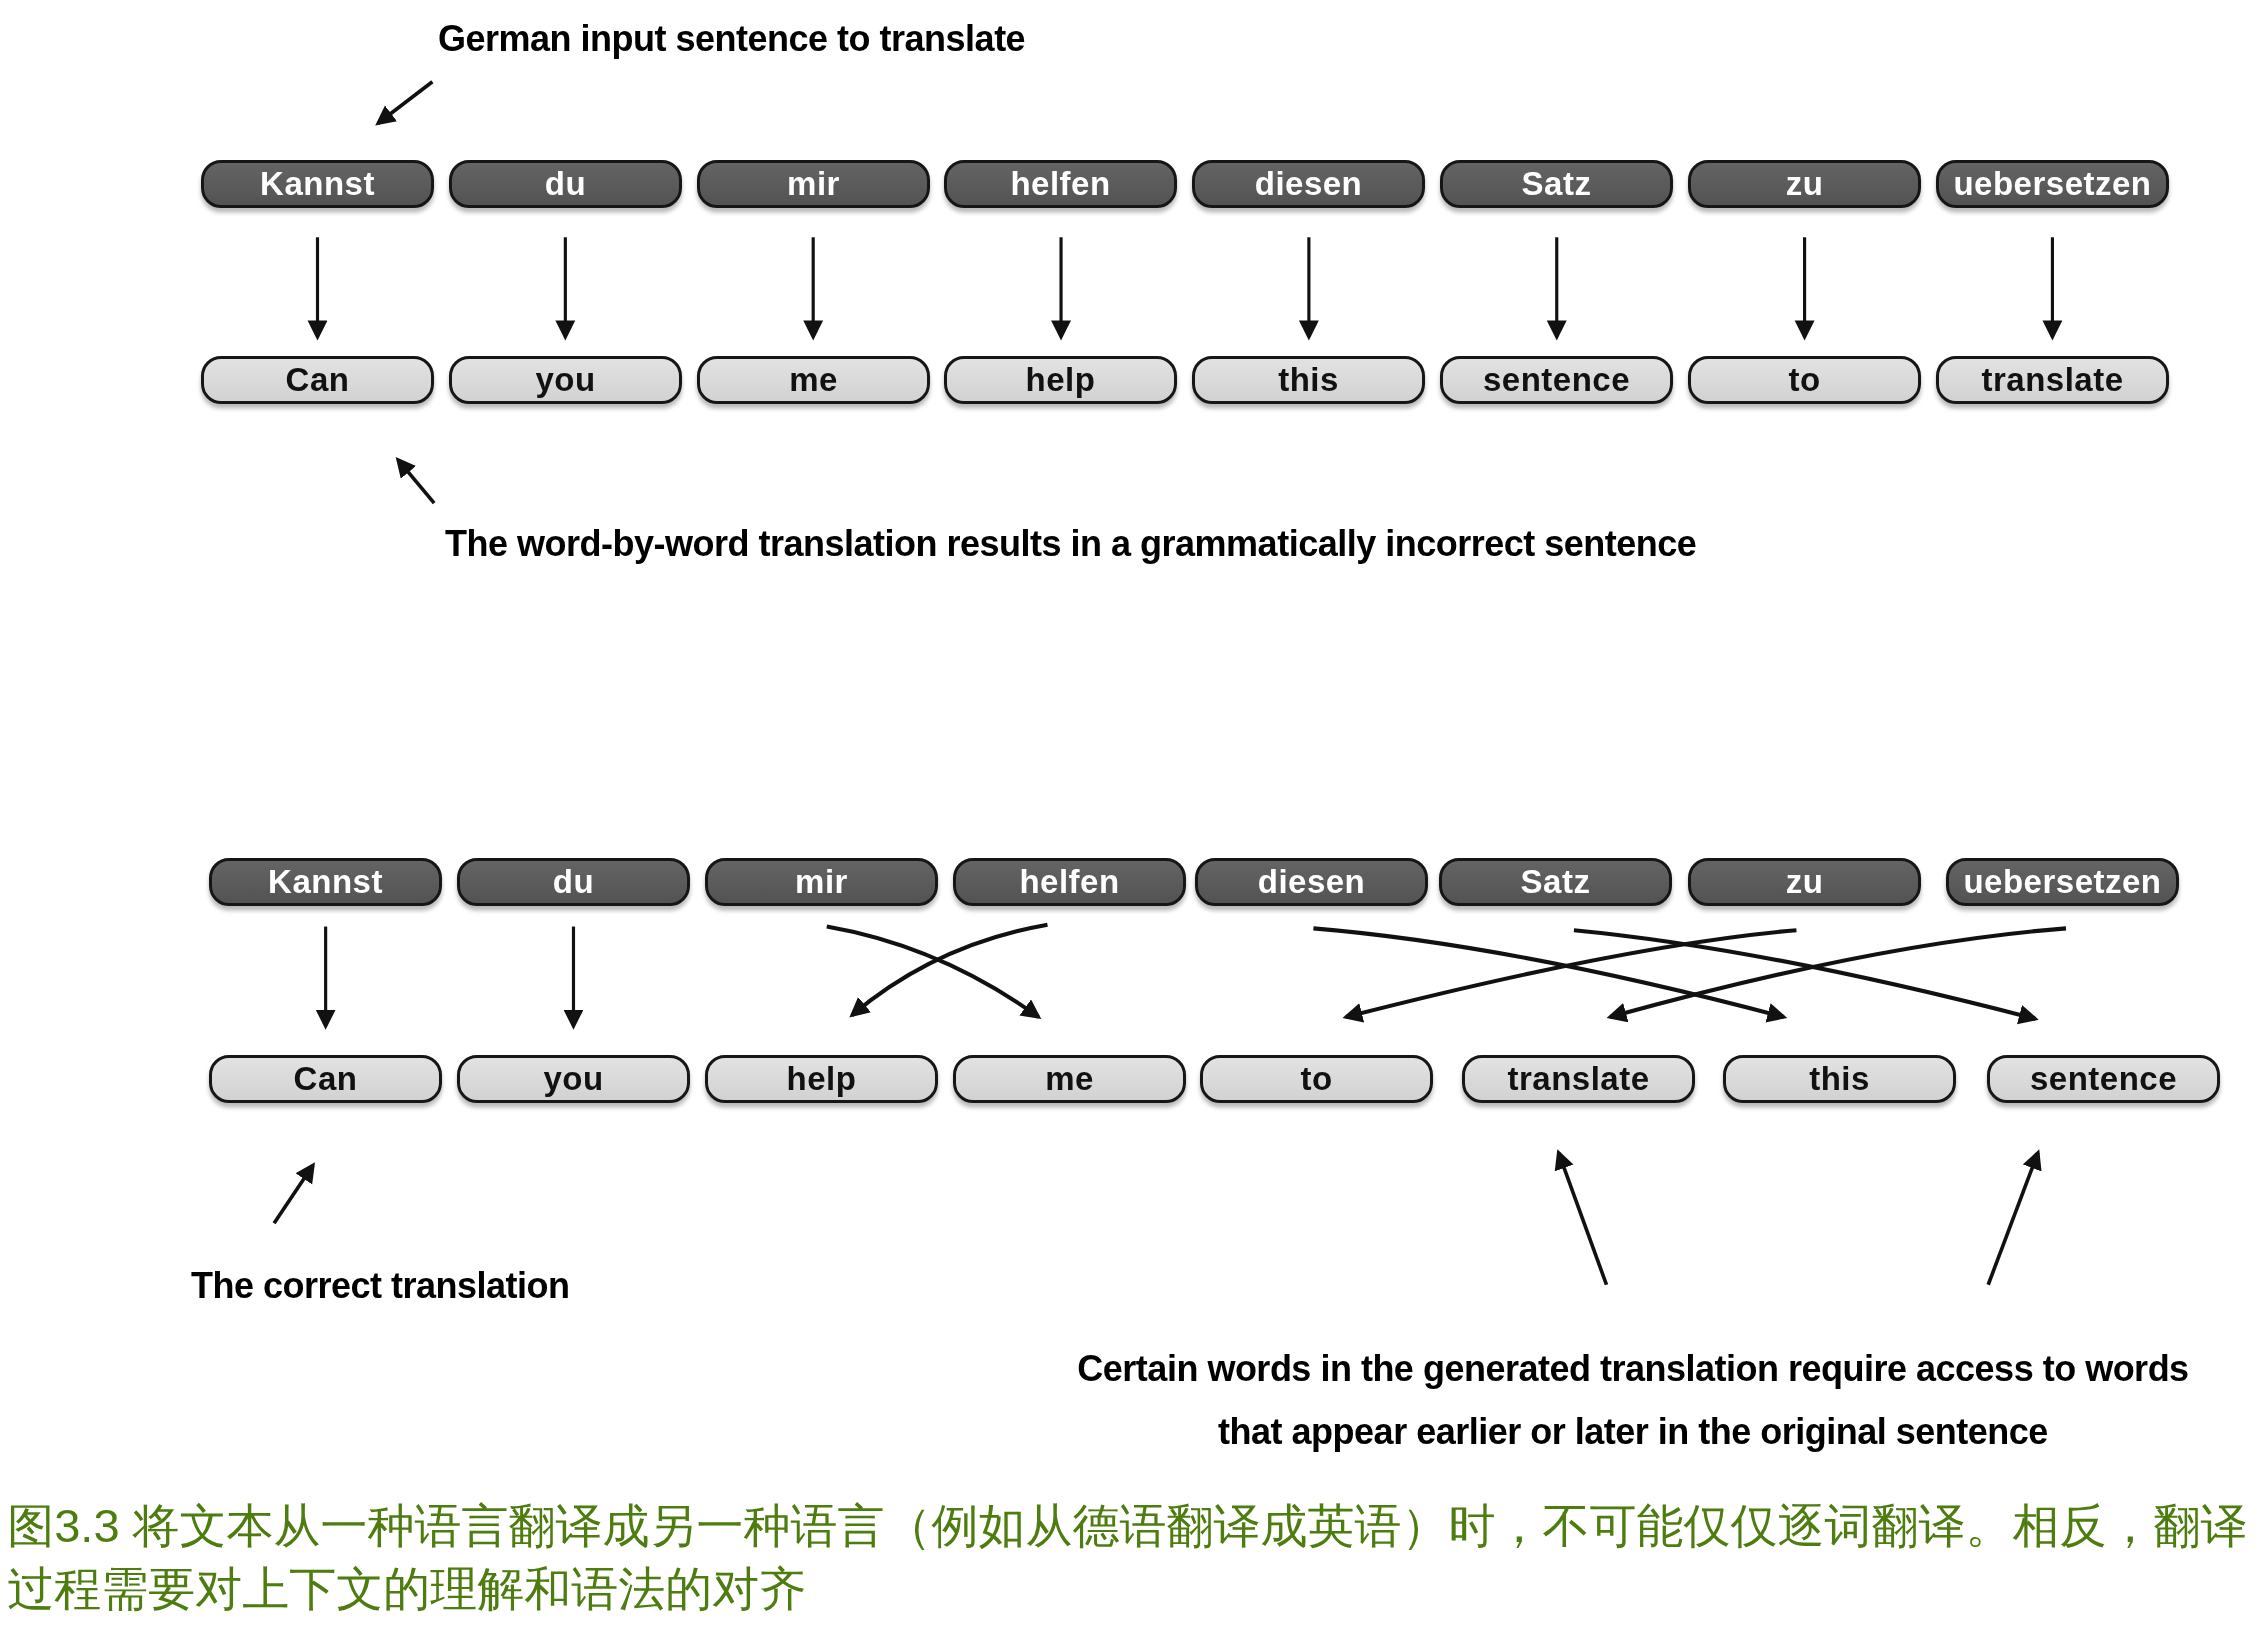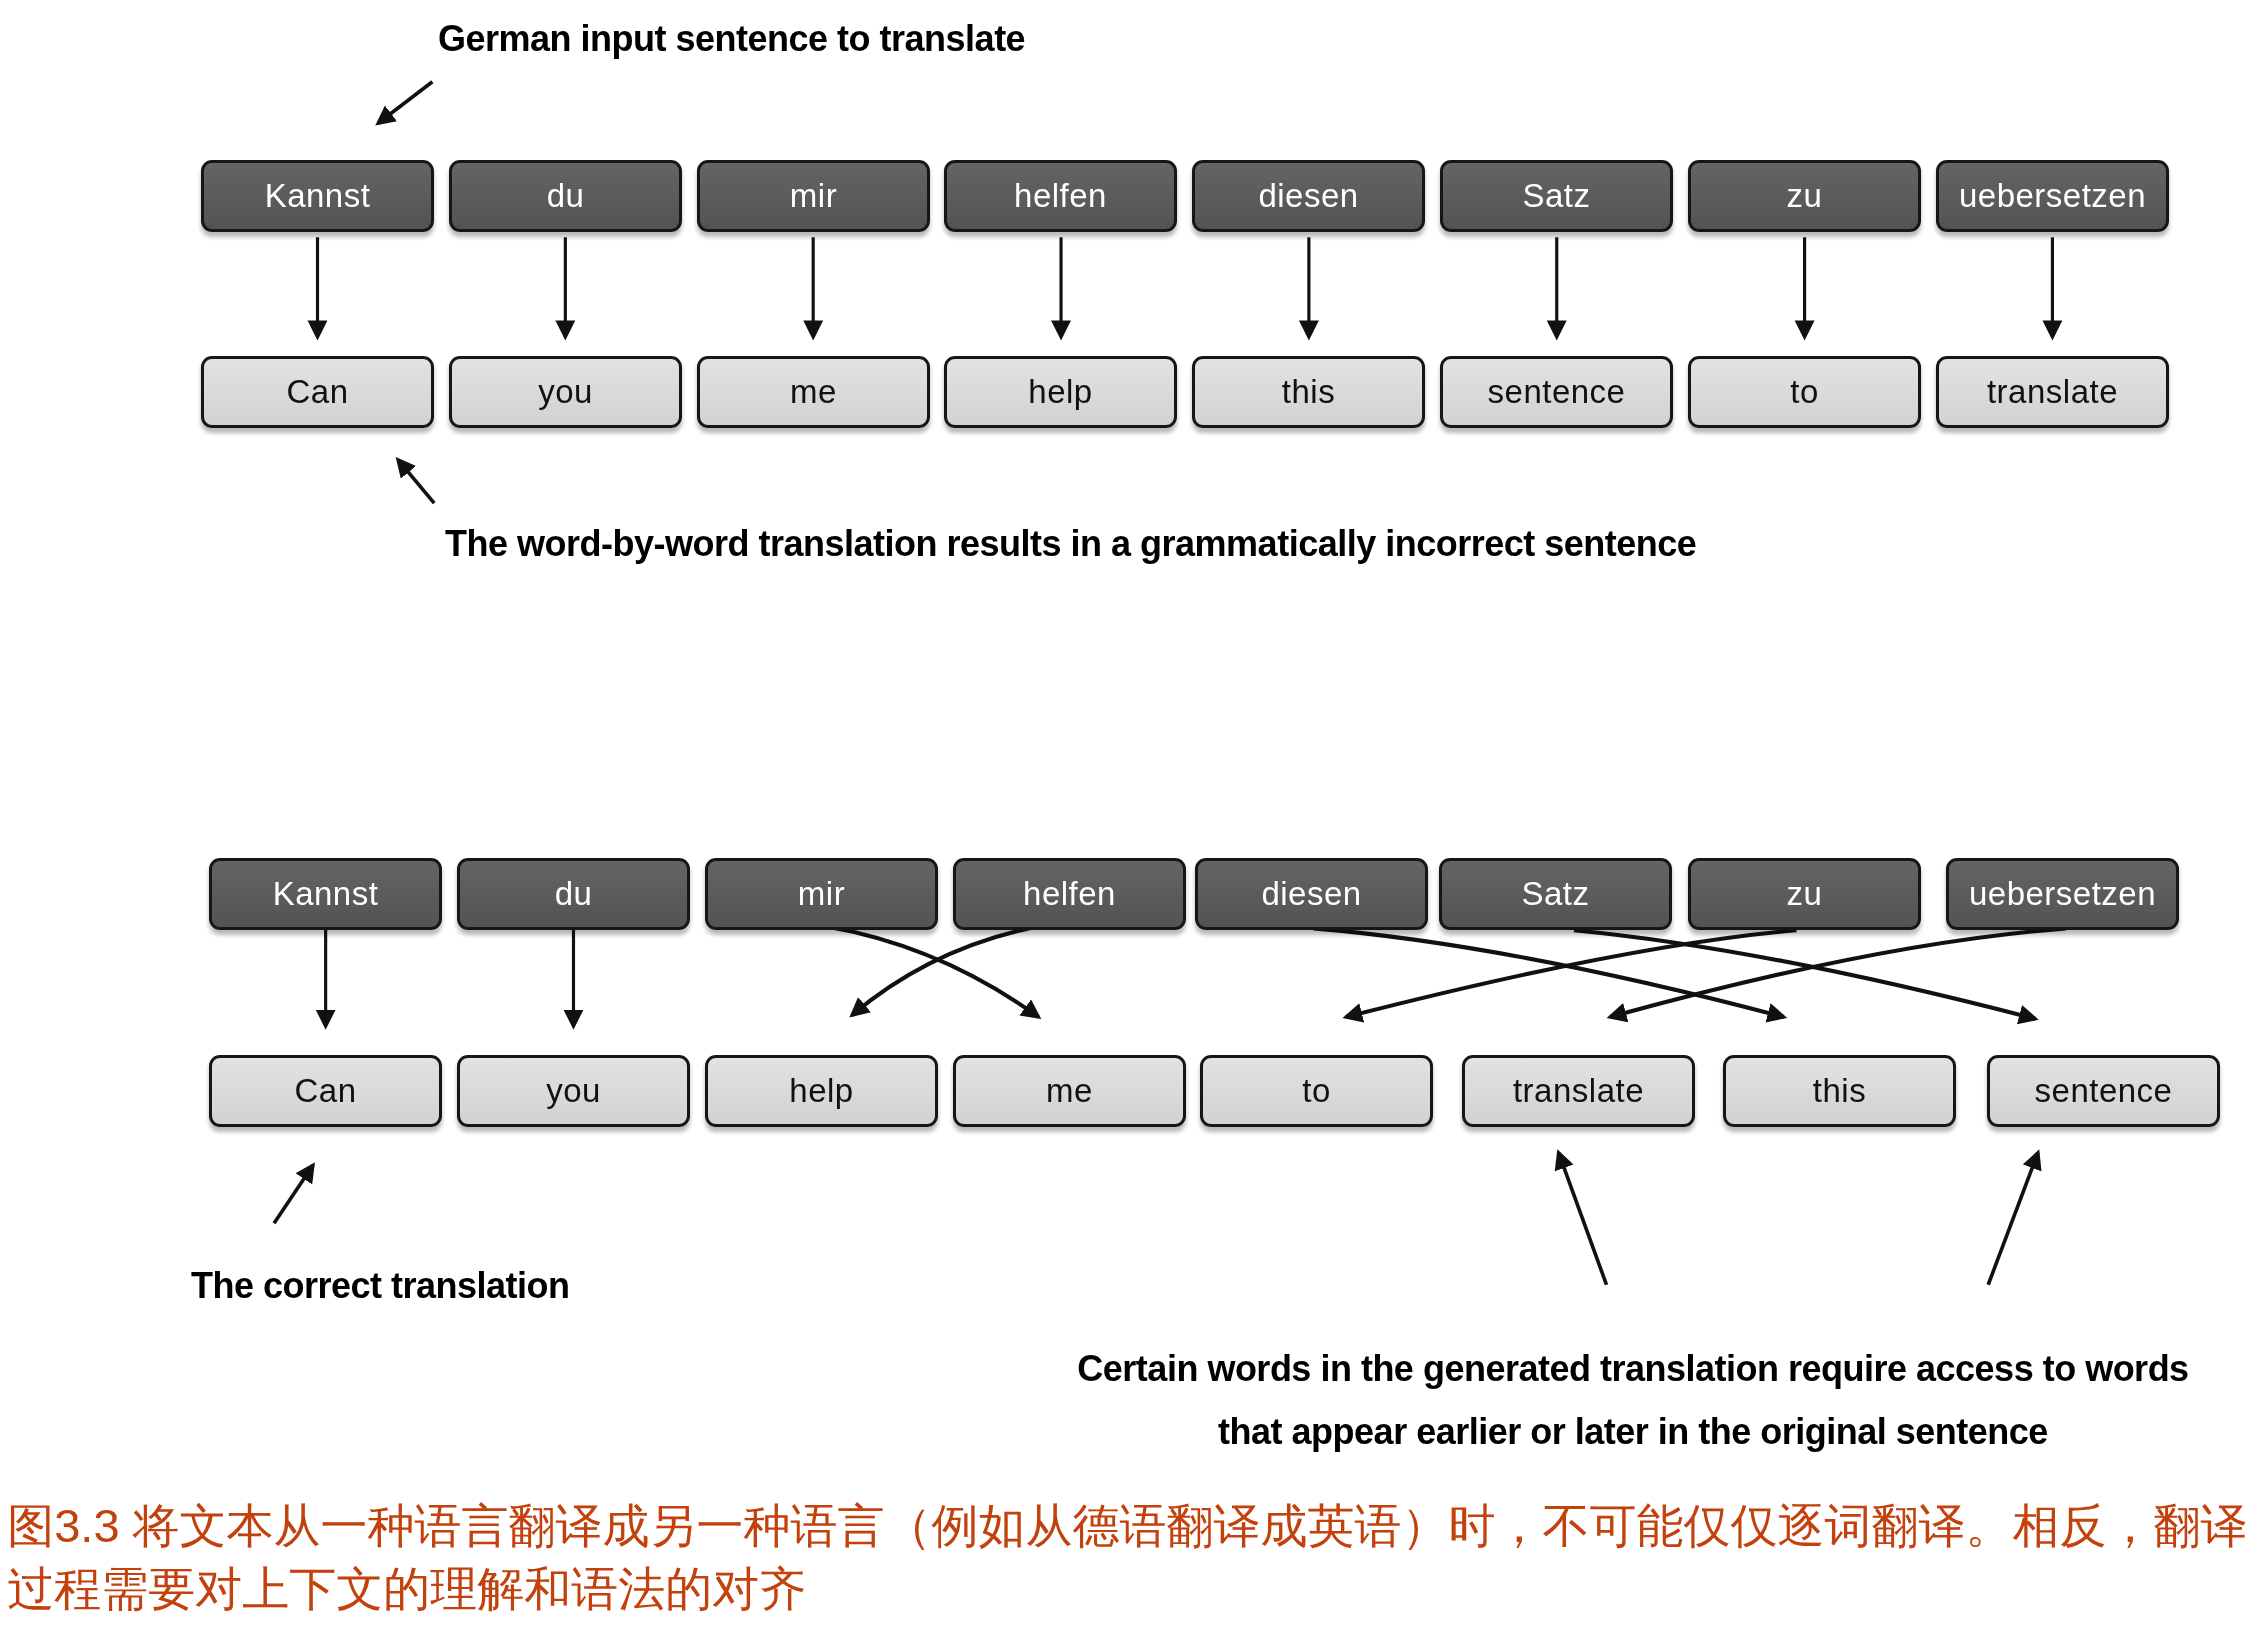--- a/index.html
+++ b/index.html
@@ -13,29 +13,30 @@
   }
   svg.arrow-layer {
     position: absolute;
     left: 0; top: 0;
     width: 2265px; height: 1636px;
   }
   .wbox {
     position: absolute;
     box-sizing: border-box;
     width: 233px;
-    height: 72px;
+    height: 48px;
     border: 3.6px solid #161616;
-    border-radius: 11px;
+    border-radius: 20px;
     display: flex;
     align-items: center;
     justify-content: center;
     font-size: 33px;
     letter-spacing: 0.5px;
     box-shadow: 0 4.5px 4.5px rgba(0,0,0,0.28);
+    font-weight: bold;
   }
   .wbox.g {
     background: linear-gradient(#646464, #535353);
     color: #ffffff;
   }
   .wbox.e {
     background: linear-gradient(#e2e2e2, #d2d2d2);
     color: #111111;
   }
   .ann {
@@ -46,21 +47,21 @@
     letter-spacing: -0.5px;
     white-space: nowrap;
     margin-top: 9px;
   }
   .ann.center { text-align: center; white-space: normal; line-height: 63px; }
   .caption {
     position: absolute;
     left: 7.2px;
     top: 1494px;
     width: 2254px;
-    color: #c2410c;
+    color: #4d7c0f;
     font-size: 47px;
     line-height: 63px;
     font-family: "Liberation Sans", "DejaVu Sans", sans-serif;
   }
 </style>
 </head>
 <body>
 
 <div class="canvas">
 

